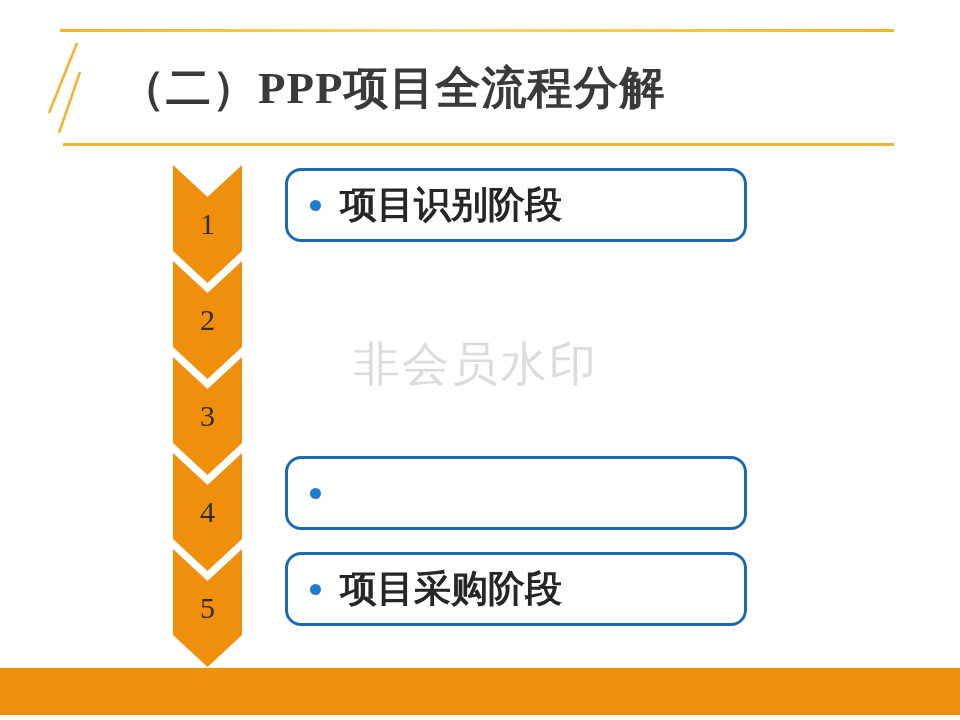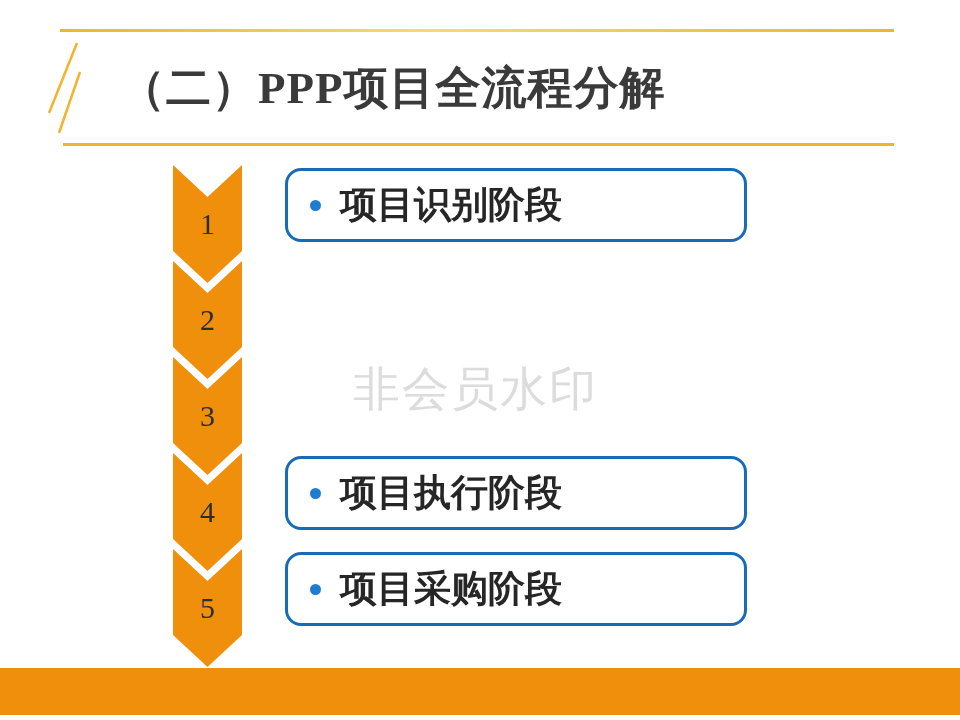--- a/index.html
+++ b/index.html
@@ -56,21 +56,20 @@
 
   
   .watermark {
     position: absolute;
     left: 353px; top: 333px;
     font-size: 47px;
     color: var(--watermark-gray);
     letter-spacing: 2px;
     z-index: 1;
     white-space: nowrap;
-    margin-top: 25px;
   }
 
   
   .chevron-seg {
     position: absolute;
     left: 173px;
     width: 69px; height: 118px;
     z-index: 2;
   }
   .chevron-seg svg { display: block; width: 69px; height: 118px; }
@@ -169,21 +168,20 @@
       </svg>
     <div class="chevron-num">5</div>
   </div>
 
   <div class="stage-box" style="top:168px">
     <span class="bullet-dot"></span>
     <span class="stage-label">项目识别阶段</span>
   </div>
   <div class="stage-box" style="top:456px">
     <span class="bullet-dot"></span>
-    <span class="stage-label">项目执行阶段</span>
   </div>
   <div class="stage-box" style="top:552px">
     <span class="bullet-dot"></span>
     <span class="stage-label">项目采购阶段</span>
   </div>
 
   <div class="bottom-bar"></div>
 
 </div>
 

